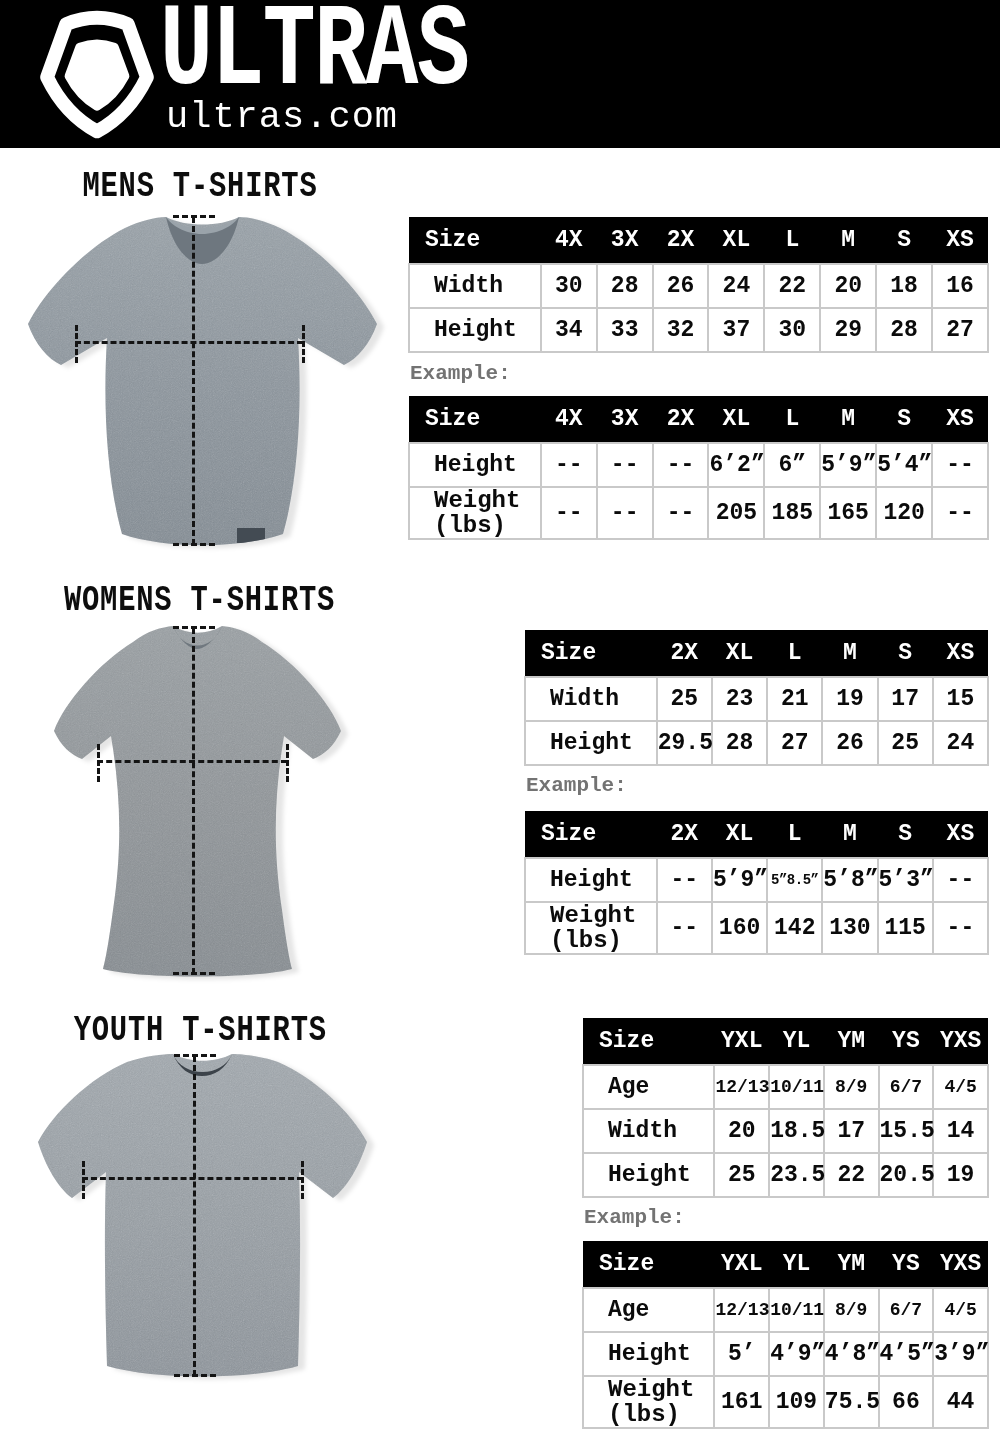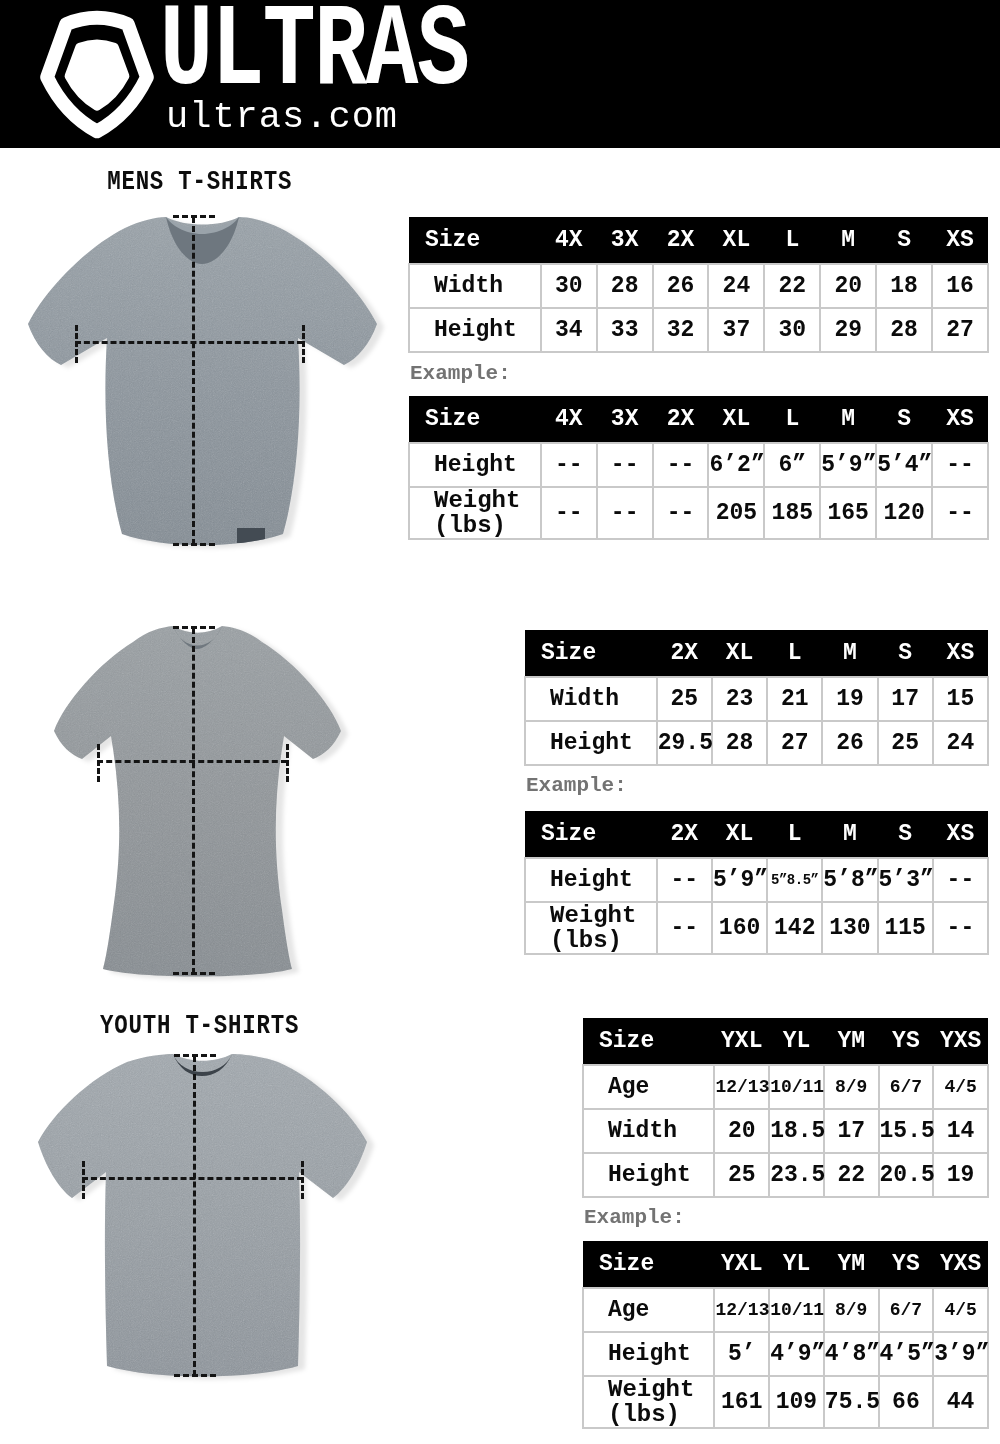--- a/index.html
+++ b/index.html
@@ -10,21 +10,21 @@
   .header-bar{position:absolute;left:0;top:0;width:1000px;height:148px;background:#000;}
   .logo-svg{position:absolute;left:28px;top:4px;width:138px;height:140px;}
   .brand-title{position:absolute;left:160px;top:-6px;font-size:116px;font-weight:700;
                color:#fff;line-height:1;letter-spacing:-2px;display:inline-block;
                transform:scaleX(0.76);transform-origin:left top;white-space:nowrap;}
   .site-url{position:absolute;left:166px;top:96px;font-size:37px;font-weight:400;
             color:#fff;letter-spacing:1px;}
 
   
   .section-title{position:absolute;left:10px;width:380px;text-align:center;
-                 font-size:28px;font-weight:700;color:#0d0d0d;white-space:nowrap;}
+                 font-size:36px;font-weight:700;color:#0d0d0d;white-space:nowrap;}
   .section-title>span{display:inline-block;transform:scaleX(0.80);transform-origin:center;
                       letter-spacing:1px;}
   .title-mens{top:166px;}
   .title-womens{top:580px;}
   .title-youth{top:1010px;}
 
   
   .shirt{position:absolute;}
   .shirt svg{filter:drop-shadow(7px 3px 2px rgba(0,0,0,0.10));}
   .shirt-mens{left:15px;top:212px;width:375px;height:345px;}
@@ -219,20 +219,23 @@
           <td>--</td>
           <td>205</td>
           <td>185</td>
           <td>165</td>
           <td>120</td>
           <td>--</td>
         </tr>
       </tbody>
     </table>
 
+  <div class="section-title title-womens">
+    <span>WOMENS T-SHIRTS</span>
+  </div>
 
   <div class="shirt shirt-womens">
     <svg viewBox="0 0 305 362" width="305" height="362">
       <defs>
           <clipPath id="clipW">
         <path d="M88,24 C102,13 117,9 128,8 C143,17 162,17 177,8 C188,9 203,13 217,24
                  C250,44 286,85 296,113 C289,128 279,137 268,141 L239,118
                  C230,172 227,225 237,292 C241,322 244,340 247,351
                  C210,361 95,361 58,351 C61,340 64,322 68,292
                  C78,225 75,172 66,118 L37,141 C26,137 16,128 9,113

